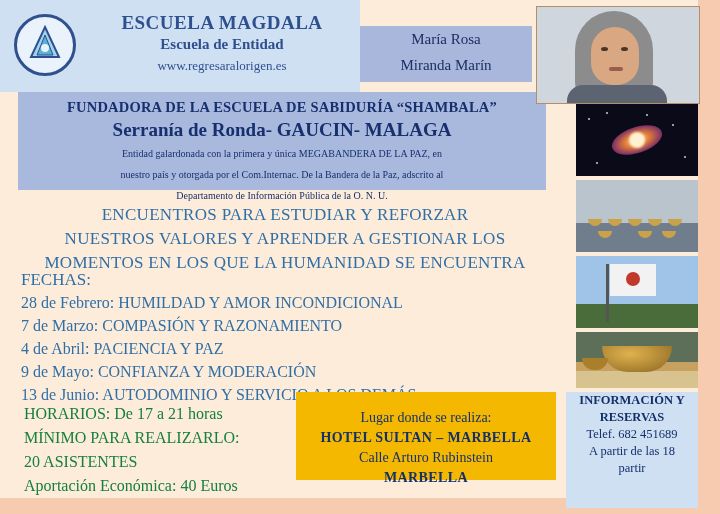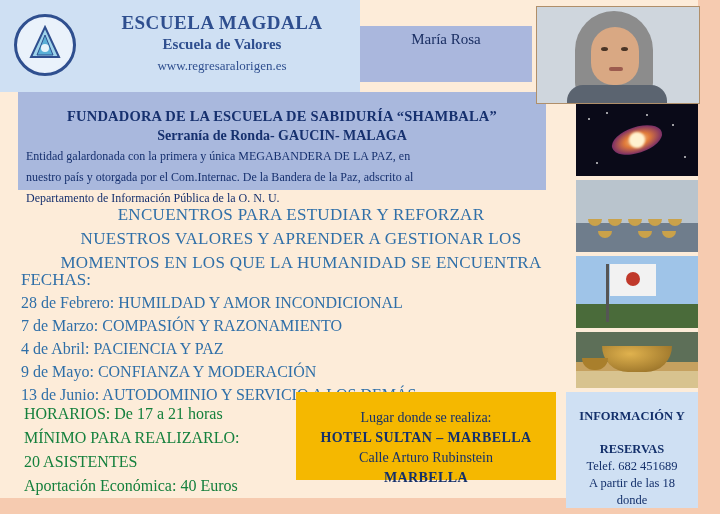--- a/index.html
+++ b/index.html
@@ -99,42 +99,42 @@
     position: absolute;
     left: 18px; top: 92px;
     width: 528px; height: 98px;
     background: #a9b8dd;
   }
   .founder-l1 {
     text-align: center;
     color: #16306e;
     font-size: 14.5px;
     font-weight: bold;
-    padding-top: 16px;
+    padding-top: 7px;
     letter-spacing: 0.2px;
   }
   .founder-l2 {
     text-align: center;
     color: #16306e;
-    font-size: 14px;
+    font-size: 19px;
     font-weight: bold;
     padding-top: 3px;
   }
   .founder-body {
-    text-align: left;
+    text-align: center;
     color: #16306e;
-    font-size: 12px;
+    font-size: 10px;
     line-height: 17px;
     padding: 4px 8px 0 8px;
   }
 
   
   .headline {
     position: absolute;
-    left: 46px; top: 203px;
+    left: 30px; top: 203px;
     width: 510px;
   }
   .headline div {
     color: #2f6fa8;
     font-size: 17px;
     line-height: 24px;
     text-align: center;
     letter-spacing: 0.3px;
   }
 
@@ -194,21 +194,21 @@
     left: 566px; top: 392px;
     width: 132px; height: 116px;
     background: #cfe0f3;
   }
   .info-box div {
     text-align: center;
     color: #14306b;
     font-size: 12.5px;
     line-height: 17px;
   }
-  .info-box .hdr { font-weight: bold; padding-top: 16px; }
+  .info-box .hdr { font-weight: bold; padding-top: 0; }
 
   
   .photo {
     position: absolute;
     overflow: hidden;
     background: #222;
   }
   .photo-portrait {
     left: 536px; top: 6px;
     width: 162px; height: 96px;
@@ -302,25 +302,26 @@
   <div class="logo">
     <svg width="56" height="56" viewBox="0 0 56 56">
       <circle cx="28" cy="28" r="26" fill="#eaf2fb"></circle>
       <path d="M28 10 L42 40 L14 40 Z" fill="#9fd4ea" stroke="#2f4f8f" stroke-width="2"></path>
       <path d="M28 18 L36 38 L20 38 Z" fill="#5ab0d6" stroke="#2f4f8f" stroke-width="1"></path>
       <circle cx="28" cy="31" r="4" fill="#ffffff" opacity="0.85"></circle>
     </svg>
   </div>
 
   <div class="school-title">ESCUELA MAGDALA</div>
-  <div class="school-sub">Escuela de Valores</div>
+  <div class="school-sub">Escuela de Entidad</div>
   <div class="school-url">www.regresaralorigen.es</div>
 
   <div class="name-block">
     <div class="line">María Rosa</div>
+    <div class="line">Miranda Marín</div>
   </div>
 
   <div class="founder-box">
     <div class="founder-l1">FUNDADORA DE LA ESCUELA DE SABIDURÍA “SHAMBALA”</div>
     <div class="founder-l2">Serranía de Ronda- GAUCIN- MALAGA</div>
     <div class="founder-body">Entidad galardonada con la primera y única MEGABANDERA DE LA PAZ, en</div>
     <div class="founder-body">nuestro país y otorgada por el Com.Internac. De la Bandera de la Paz, adscrito al</div>
     <div class="founder-body">Departamento de Información Pública de la O. N. U.</div>
   </div>
 
@@ -351,21 +352,21 @@
     <div class="strong">HOTEL SULTAN – MARBELLA</div>
     <div>Calle Arturo Rubinstein</div>
     <div class="strong">MARBELLA</div>
   </div>
 
   <div class="info-box">
     <div class="hdr">INFORMACIÓN Y</div>
     <div class="hdr">RESERVAS</div>
     <div>Telef. 682 451689</div>
     <div>A partir de las 18</div>
-    <div>donde</div>
+    <div>partir</div>
   </div>
 
   <div class="photo photo-portrait">
     <div class="p-bg" style="background:#cfd6dd"></div>
     <div class="p-hair"></div>
     <div class="p-face"></div>
     <div class="p-eye l"></div>
     <div class="p-eye r"></div>
     <div class="p-mouth"></div>
     <div class="p-body"></div>

